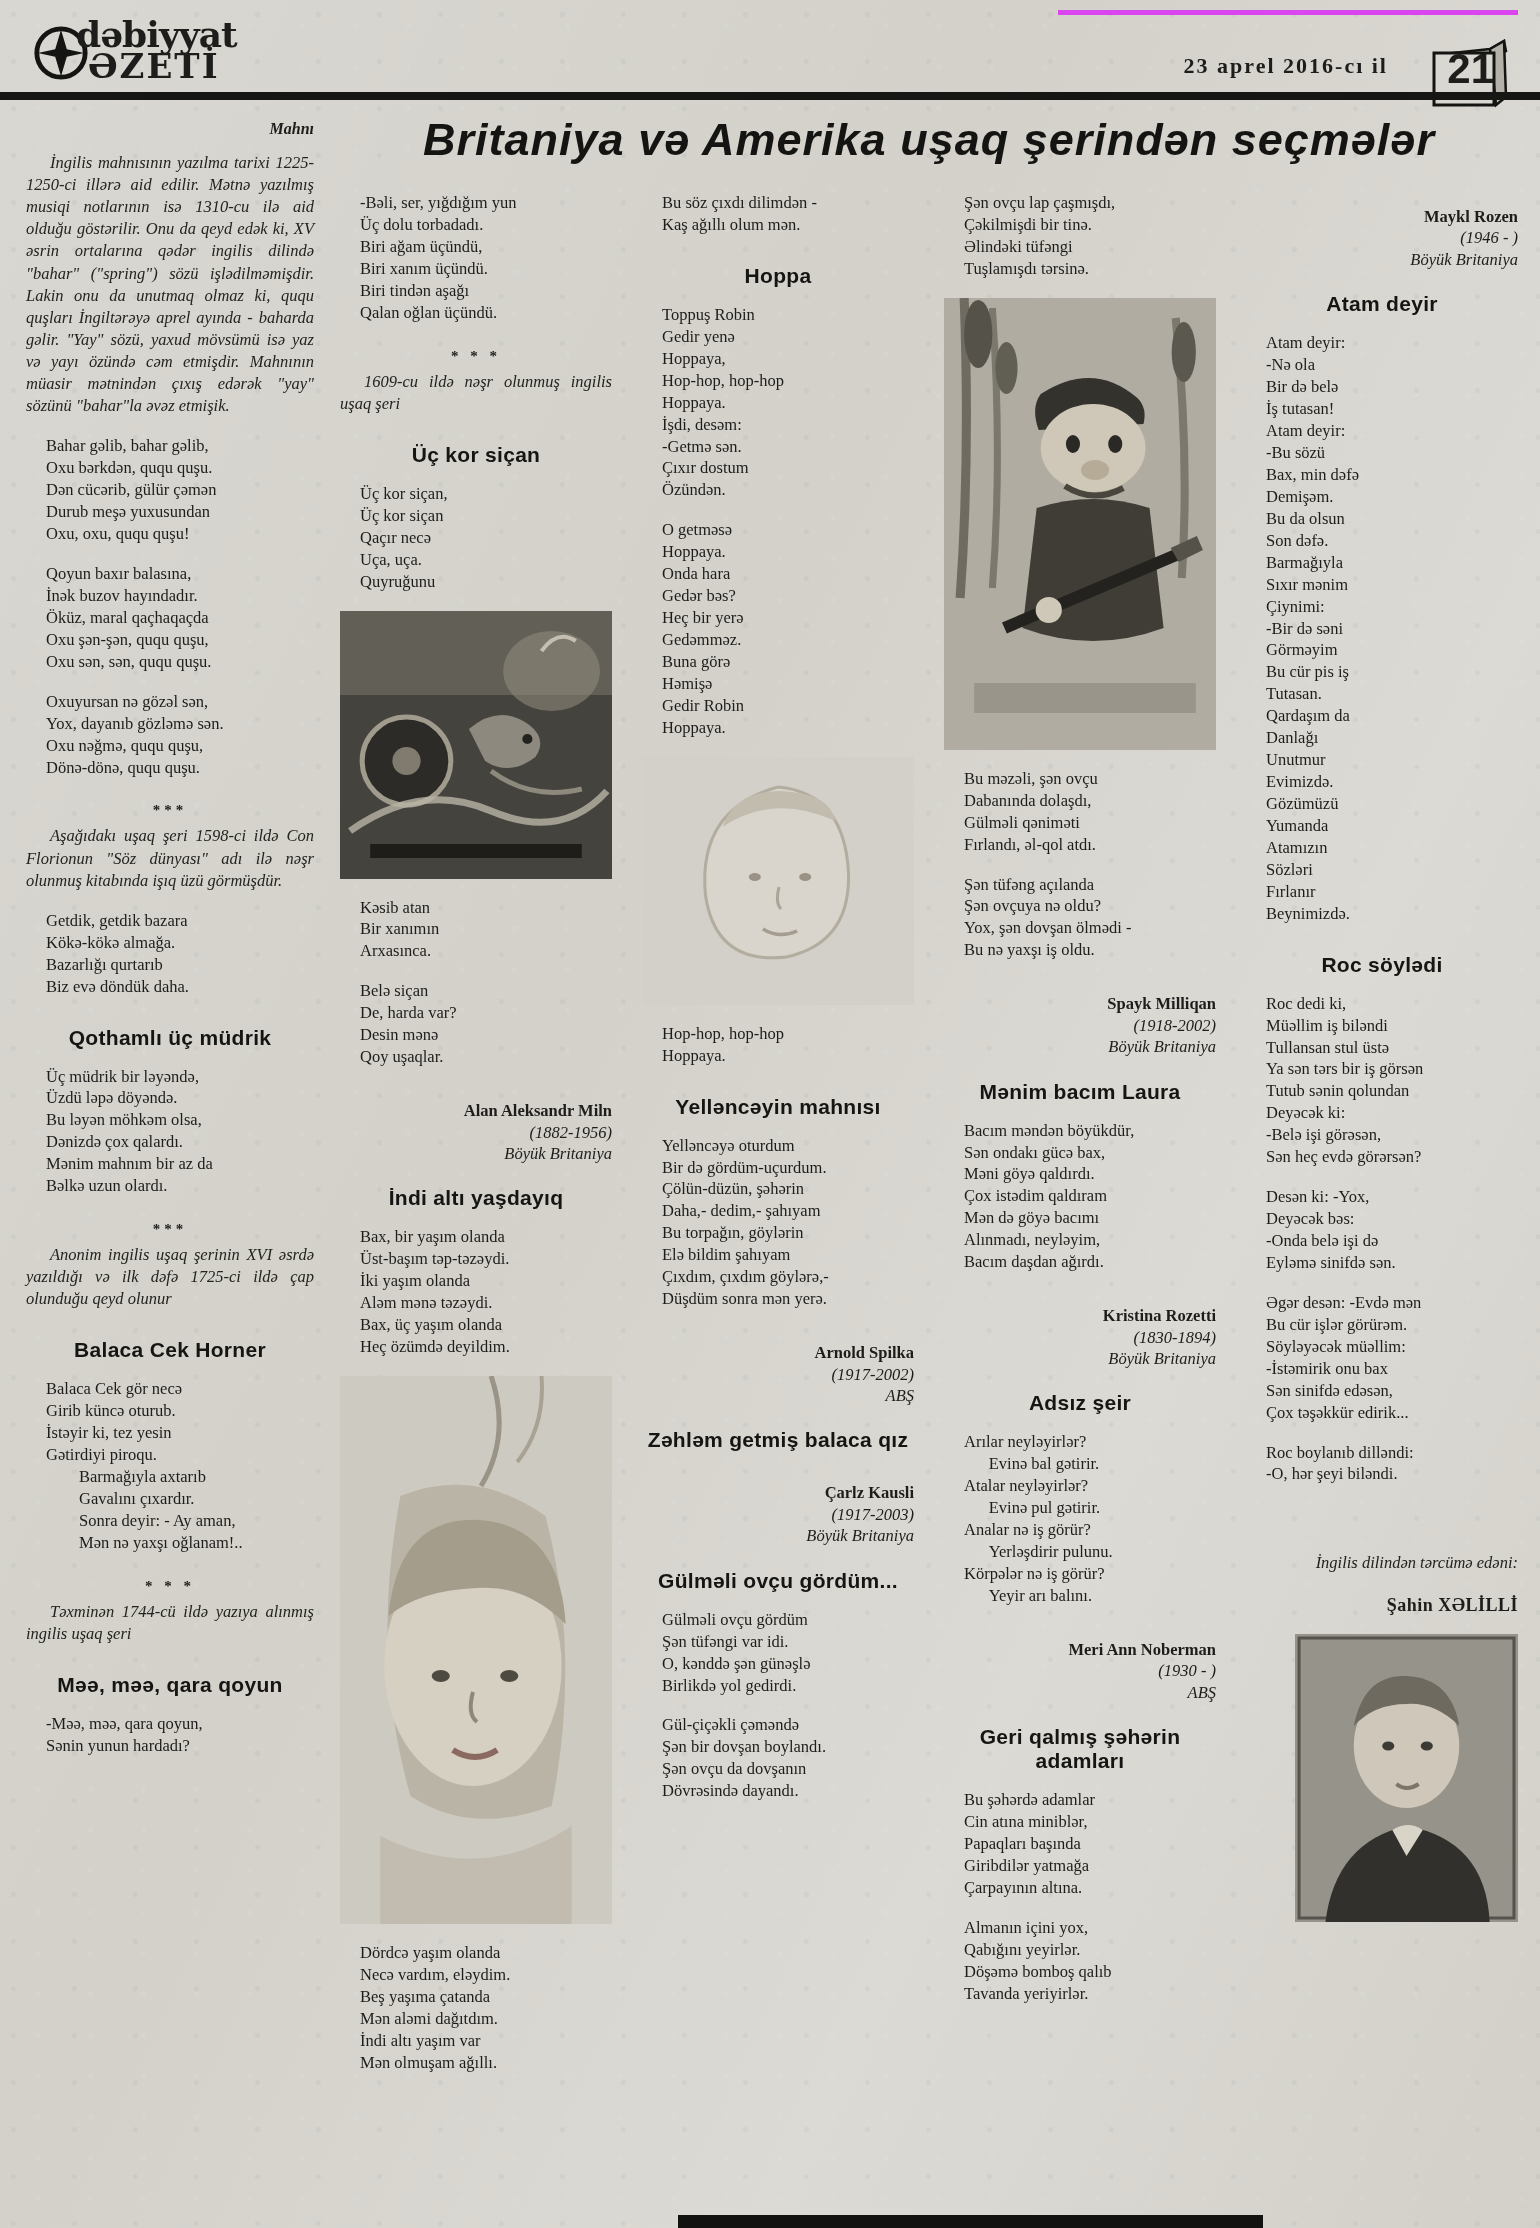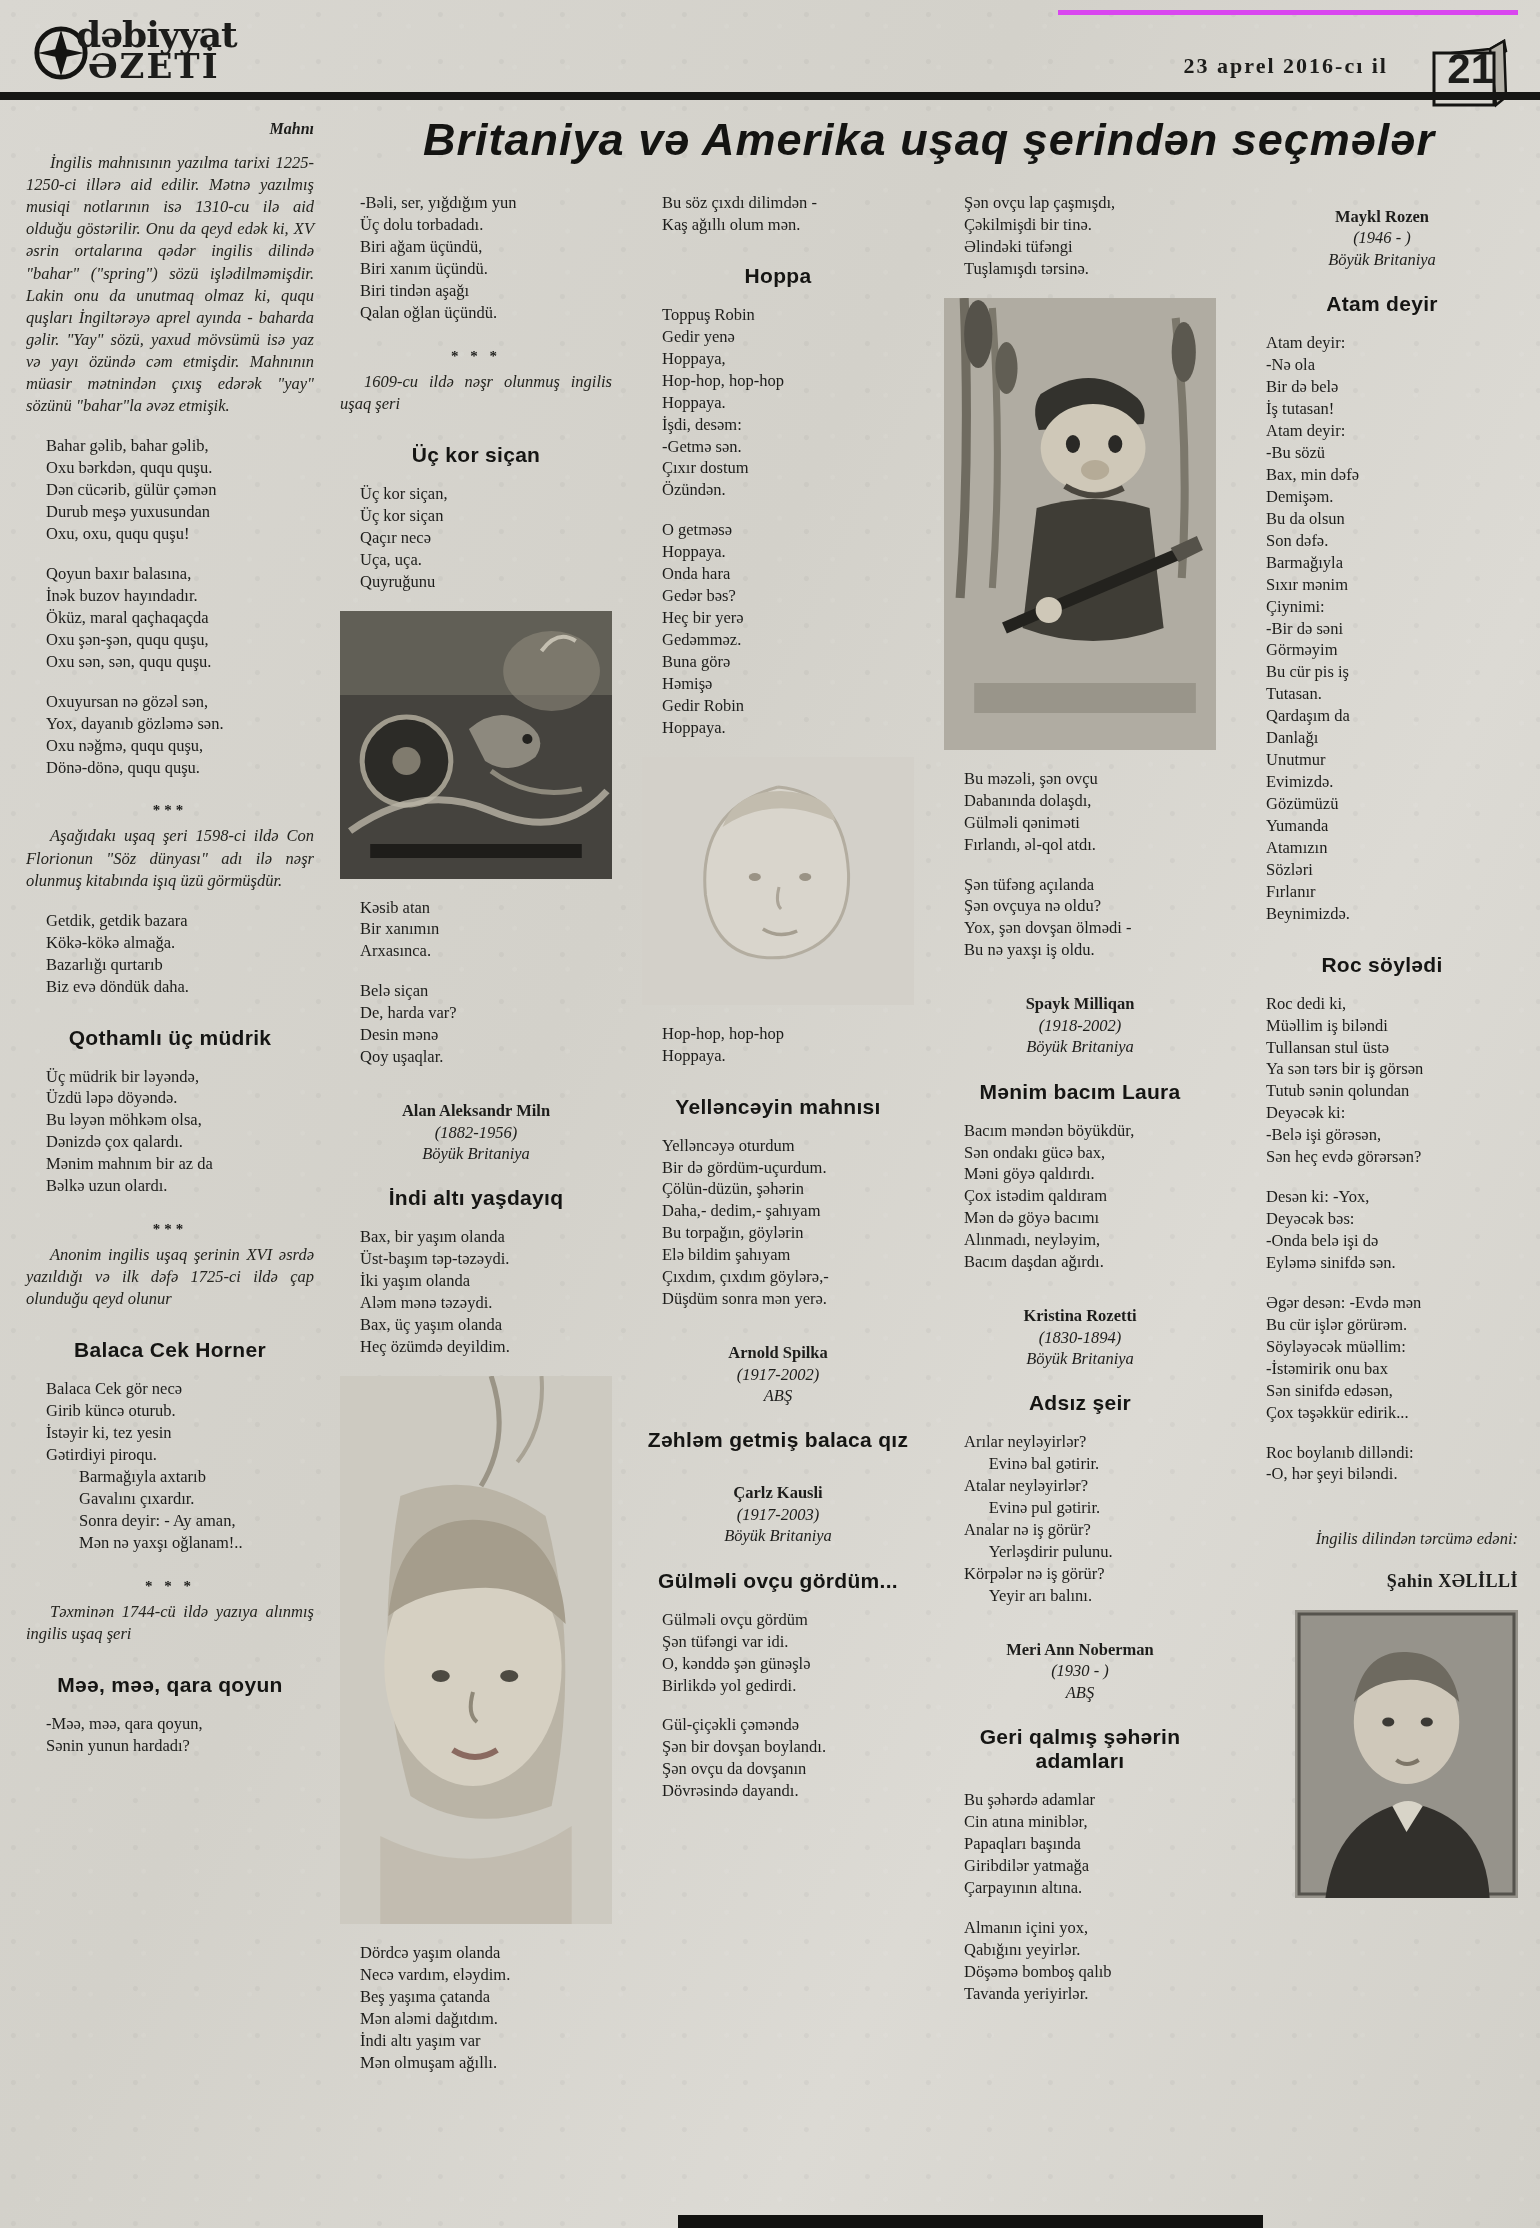--- a/index.html
+++ b/index.html
@@ -40,25 +40,25 @@
 
   
   .blk{margin:0 0 18px 0;}
   .title{font-family:"Liberation Sans",sans-serif;font-weight:bold;font-size:21px;
     text-align:center;letter-spacing:0.3px;color:#151513;margin:10px 0 16px;}
   .title-sm{font-weight:bold;font-style:italic;font-size:16px;text-align:right;margin:4px 0 14px;}
   .intro{font-style:italic;font-size:16.5px;line-height:1.34;text-align:justify;text-indent:24px;color:#24241f;}
   .stanza{font-size:16.5px;line-height:1.33;margin-left:20px;}
   .stanza .line{white-space:pre-wrap;}
   .stars{text-align:center;font-weight:bold;font-size:15px;letter-spacing:4px;margin:6px 0;}
-  .author{text-align:center;font-size:16.5px;line-height:1.3;margin:14px 0 12px;}
+  .author{text-align:right;font-size:16.5px;line-height:1.3;margin:14px 0 12px;}
   .author .a-name{font-weight:bold;}
   .author .a-years,.author .a-country{font-style:italic;}
   .credit{margin-top:26px;font-size:16.5px;}
-  .credit .c-italic{font-style:italic;text-align:right;margin-bottom:22px;color:#23231e;}
+  .credit .c-italic{font-style:italic;text-align:right;margin-bottom:22px;color:#23231e;margin-top:24px;}
   .credit .c-name{font-weight:bold;text-align:right;font-size:18px;letter-spacing:0.5px;}
   .illus{width:100%;}
   .illus svg{display:block;width:100%;height:100%;}
   .illus.narrow{width:82%;margin-left:auto;}
   .bottom-rule{position:absolute;left:44%;width:38%;bottom:0;height:13px;background:#121210;}
 </style>
 </head>
 <body>
 
 <div class="page">

